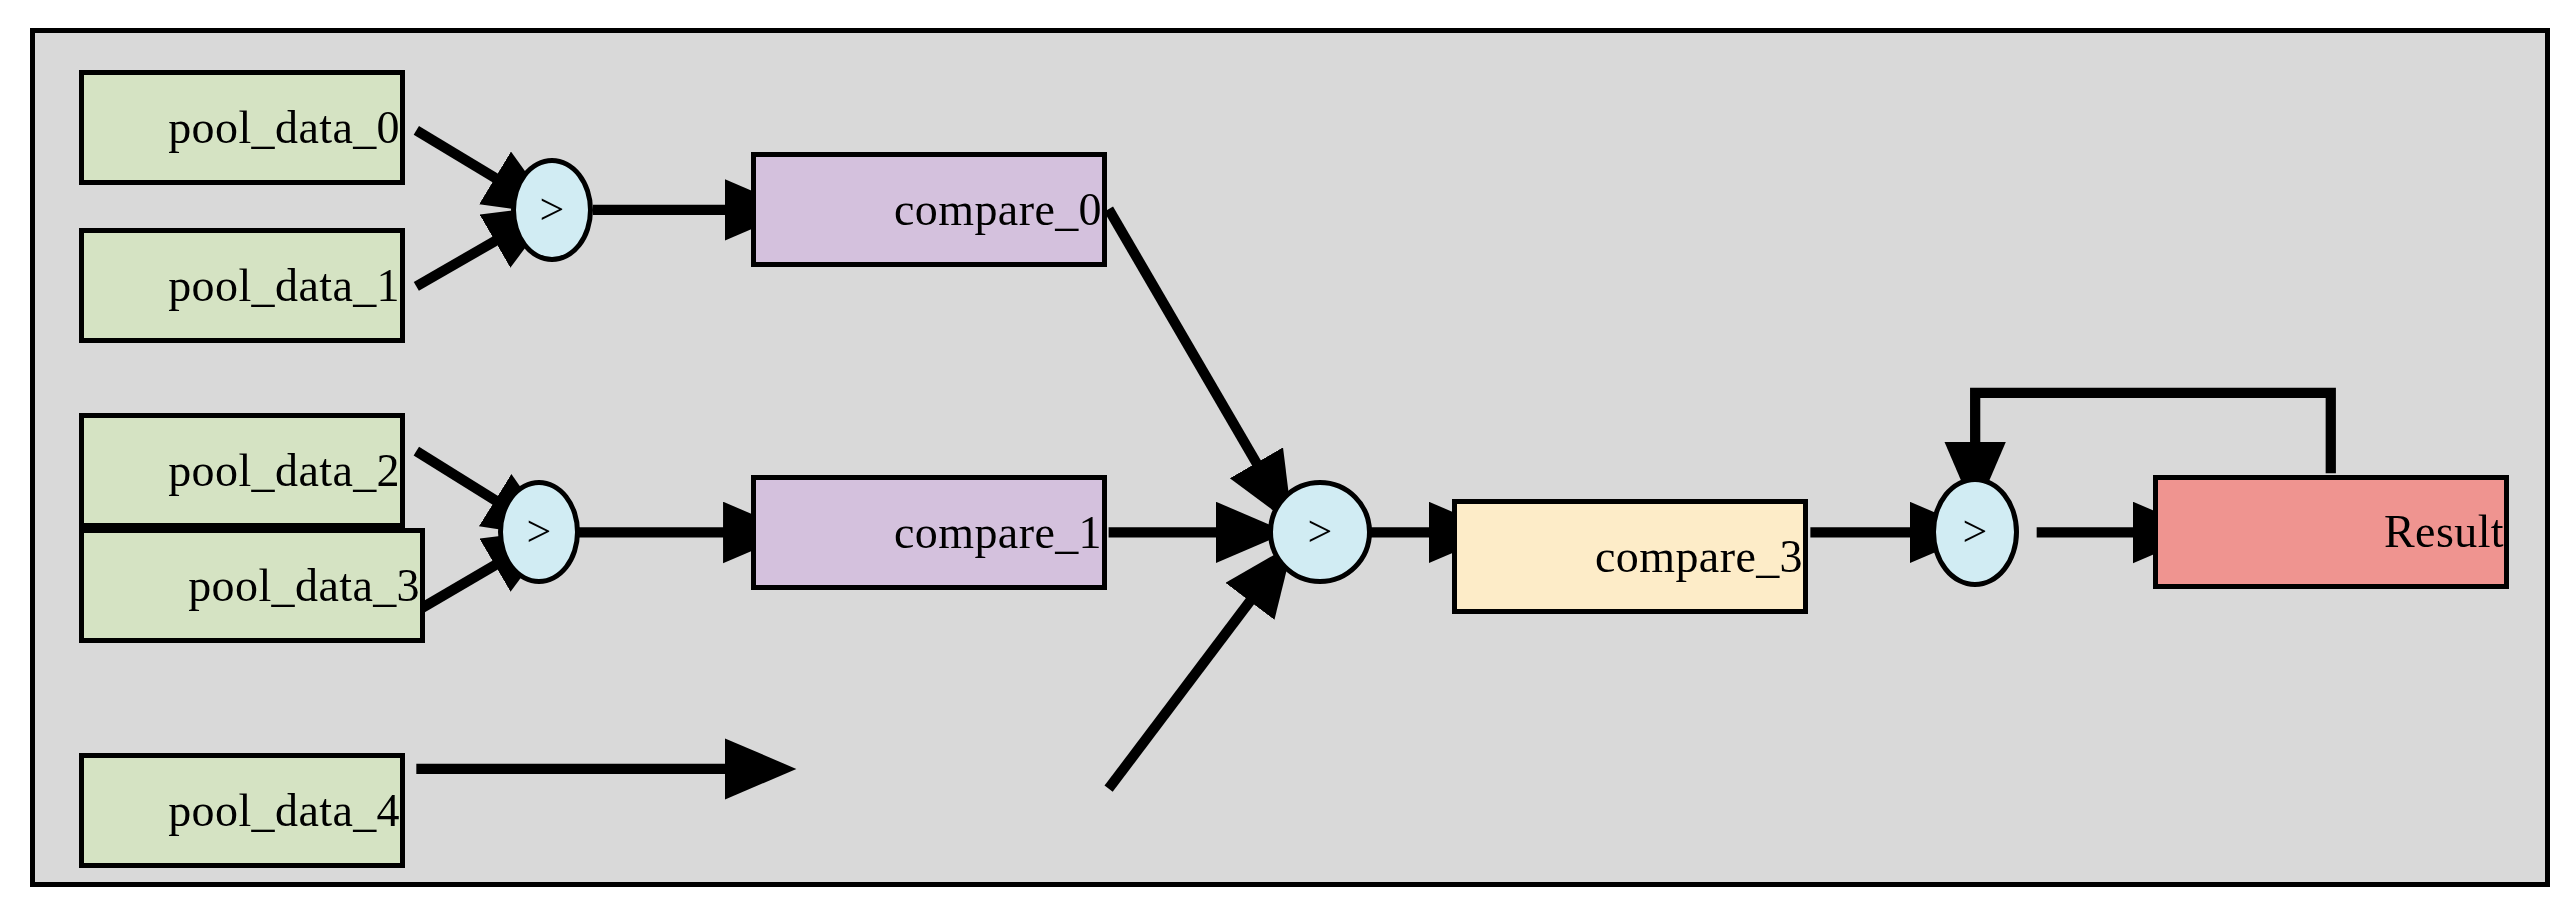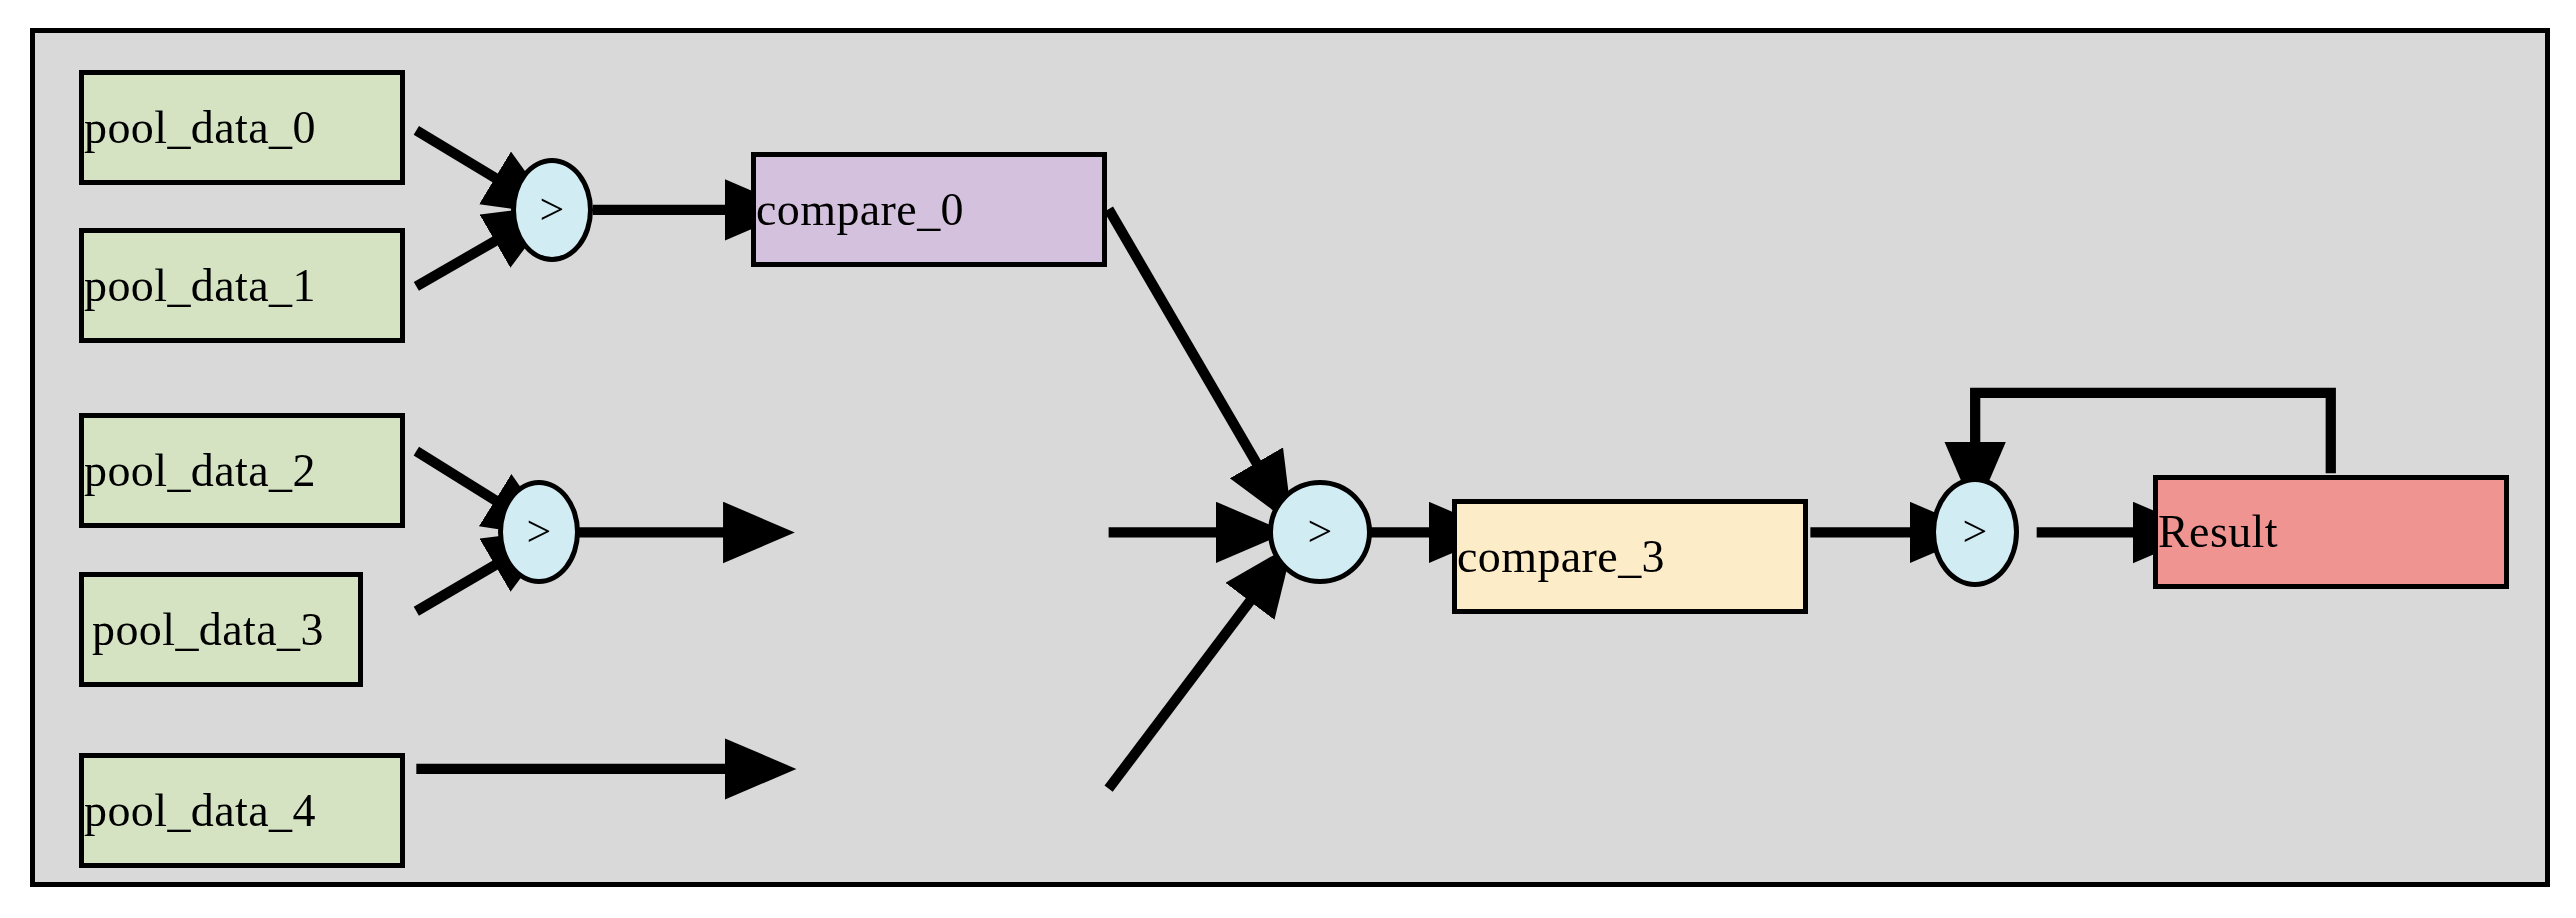--- a/index.html
+++ b/index.html
@@ -34,21 +34,21 @@
     width: 2576px;
     height: 919px;
     pointer-events: none;
   }
   .node {
     position: absolute;
     box-sizing: border-box;
     border: 5.5px solid #000000;
     display: flex;
     align-items: center;
-    justify-content: flex-start;
+    justify-content: flex-end;
     color: #000000;
     font-size: 46px;
     line-height: 1;
     white-space: nowrap;
     letter-spacing: 0.4px;
   }
   .node.pool  { background: #d5e3c3; }
   .node.cmp   { background: #d4c1dd; }
   .node.cmp3  { background: #fdecc8; }
   .node.result{ background: #ef9490; }
@@ -114,21 +114,21 @@
   </div>
 
   <div class="node pool" style="left:79px; top:228px; width:326px; height:115px;">
     <span>pool_data_1</span>
   </div>
 
   <div class="node pool" style="left:79px; top:393px; width:326px; height:115px;margin-top:20px;">
     <span>pool_data_2</span>
   </div>
 
-  <div class="node pool" style="left:79px; top:572px; width:284px; height:115px;padding-left:8px;">
+  <div class="node pool" style="left:79px; top:528px; width:346px; height:115px;padding-left:8px;">
     <span>pool_data_3</span>
   </div>
 
   <div class="node pool" style="left:79px; top:710px; width:326px; height:115px;margin-top:43px;">
     <span>pool_data_4</span>
   </div>
 
   <div class="op-node" style="left:511px; top:158px; width:82px; height:104px;">
     <span>&gt;</span>
   </div>
@@ -142,20 +142,23 @@
   </div>
 
   <div class="op-node" style="left:1931px; top:477px; width:88px; height:110px;">
     <span>&gt;</span>
   </div>
 
   <div class="node cmp" style="left:751px; top:152px; width:356px; height:115px;">
     <span>compare_0</span>
   </div>
 
+  <div class="node cmp" style="left:751px; top:475px; width:356px; height:115px;">
+    <span>compare_1</span>
+  </div>
 
 
   <div class="node cmp3" style="left:1452px; top:475px; width:356px; height:115px;margin-top:24px;">
     <span>compare_3</span>
   </div>
 
   <div class="node result" style="left:2153px; top:475px; width:356px; height:114px;">
     <span>Result</span>
   </div>
 

